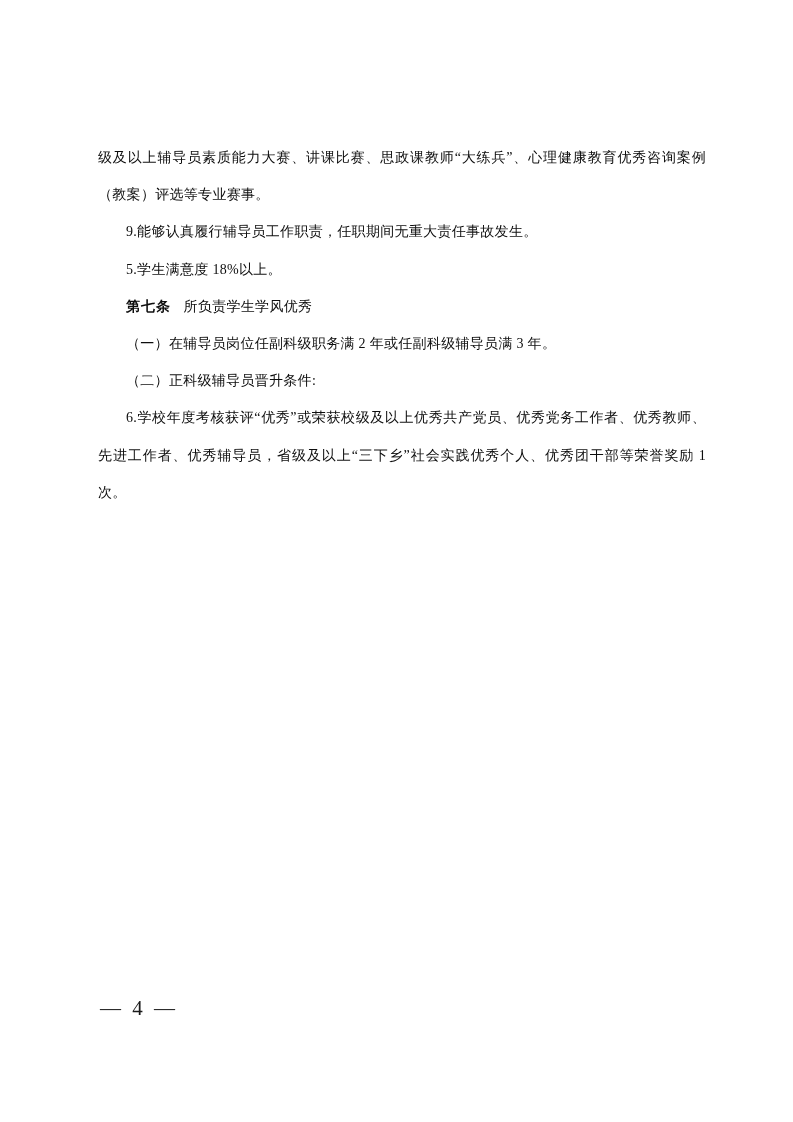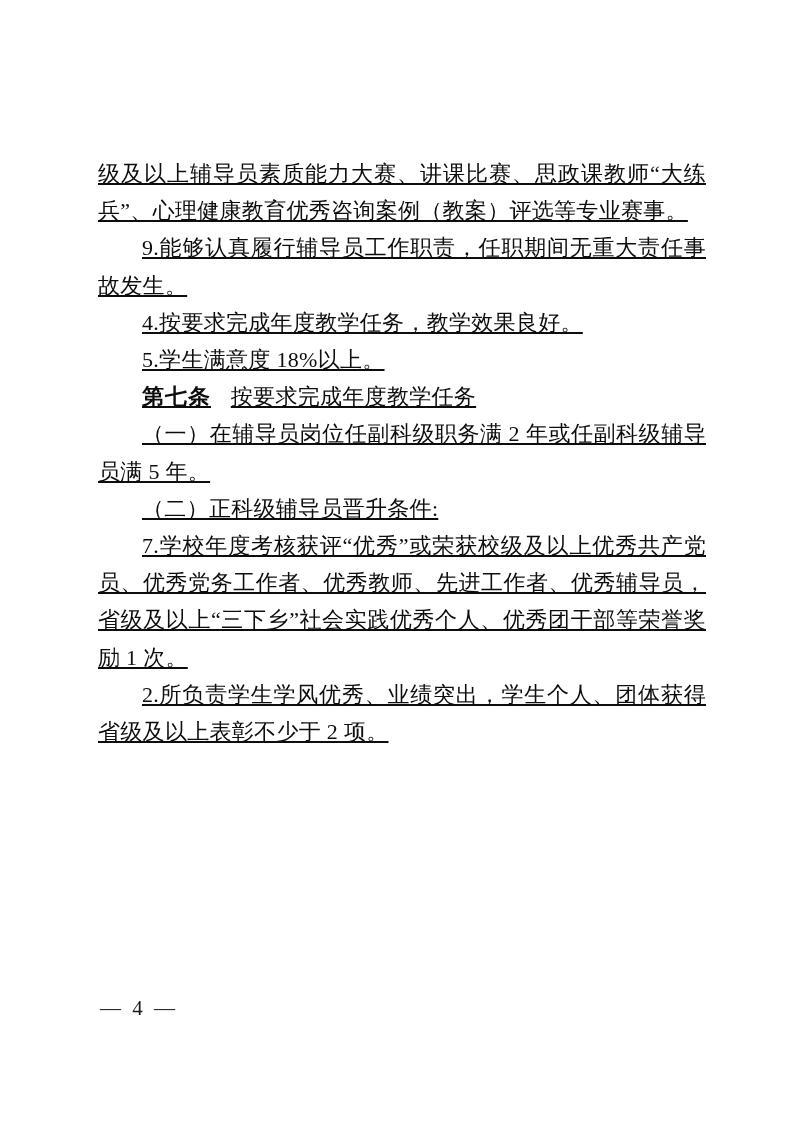--- a/index.html
+++ b/index.html
@@ -12,28 +12,27 @@
     width: 793px;
     height: 1122px;
     background: #ffffff;
     overflow: hidden;
     font-family: "Liberation Serif", "DejaVu Serif", serif;
     color: #0d0d0d;
   }
   .body-text {
     position: absolute;
     left: 98px;
-    top: 155px;
+    top: 139px;
     width: 608px;
-    font-size: 22px;
+    font-size: 14px;
     line-height: 37.2px;
     text-align: justify;
     text-justify: inter-character;
     letter-spacing: 0.3px;
-    text-decoration: underline;
   }
   .para {
     margin: 0;
     padding: 0;
     text-indent: 2em;
   }
   .para.continuation {
     text-indent: 0;
   }
   .article-num {
@@ -51,24 +50,22 @@
     white-space: pre;
   }
 </style>
 </head>
 <body>
 
 <div class="page">
   <div class="body-text">
     <p class="para continuation">级及以上辅导员素质能力大赛、讲课比赛、思政课教师“大练兵”、心理健康教育优秀咨询案例（教案）评选等专业赛事。</p>
     <p class="para">9.能够认真履行辅导员工作职责，任职期间无重大责任事故发生。</p>
-    <p class="para">4.按要求完成年度教学任务，教学效果良好。</p>
     <p class="para">5.学生满意度 18%以上。</p>
     <p class="para">
-      <span class="article-num">第七条</span><span>按要求完成年度教学任务</span>
+      <span class="article-num">第七条</span><span>所负责学生学风优秀</span>
     </p>
-    <p class="para">（一）在辅导员岗位任副科级职务满 2 年或任副科级辅导员满 5 年。</p>
+    <p class="para">（一）在辅导员岗位任副科级职务满 2 年或任副科级辅导员满 3 年。</p>
     <p class="para">（二）正科级辅导员晋升条件:</p>
-    <p class="para">7.学校年度考核获评“优秀”或荣获校级及以上优秀共产党员、优秀党务工作者、优秀教师、先进工作者、优秀辅导员，省级及以上“三下乡”社会实践优秀个人、优秀团干部等荣誉奖励 1 次。</p>
-    <p class="para">2.所负责学生学风优秀、业绩突出，学生个人、团体获得省级及以上表彰不少于 2 项。</p>
+    <p class="para">6.学校年度考核获评“优秀”或荣获校级及以上优秀共产党员、优秀党务工作者、优秀教师、先进工作者、优秀辅导员，省级及以上“三下乡”社会实践优秀个人、优秀团干部等荣誉奖励 1 次。</p>
   </div>
   <div class="footer">— 4 —</div>
 </div>
 
 </body></html>

